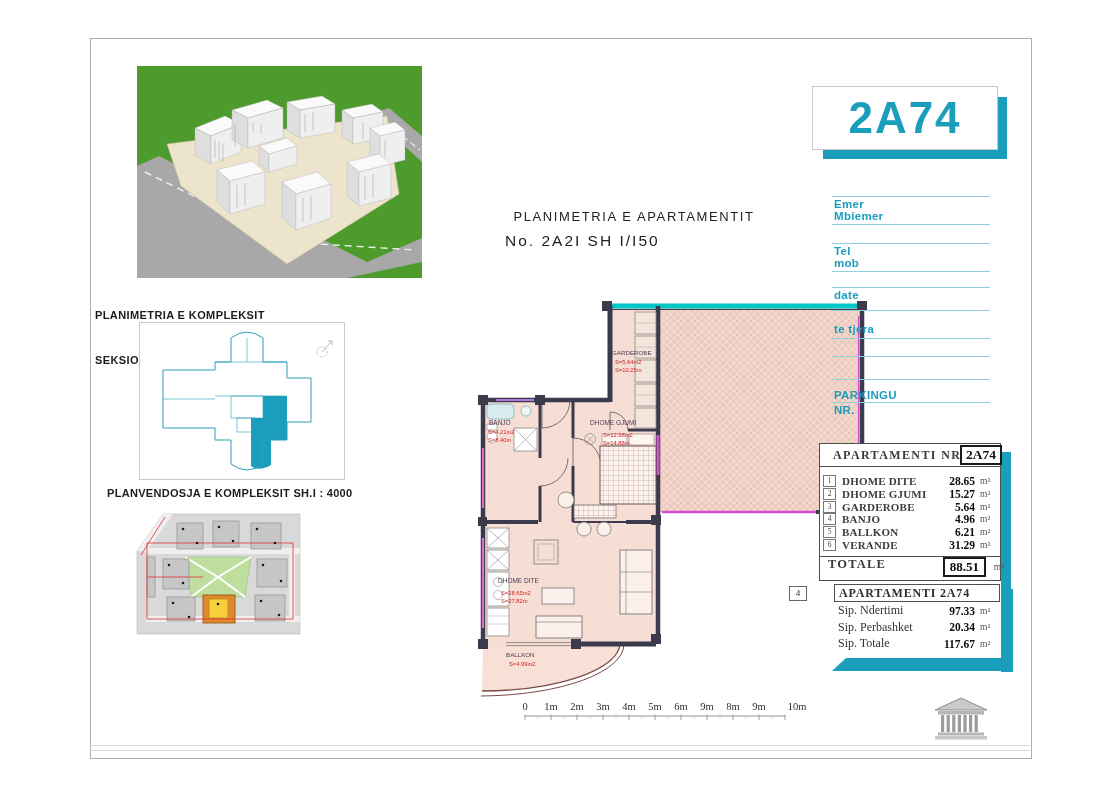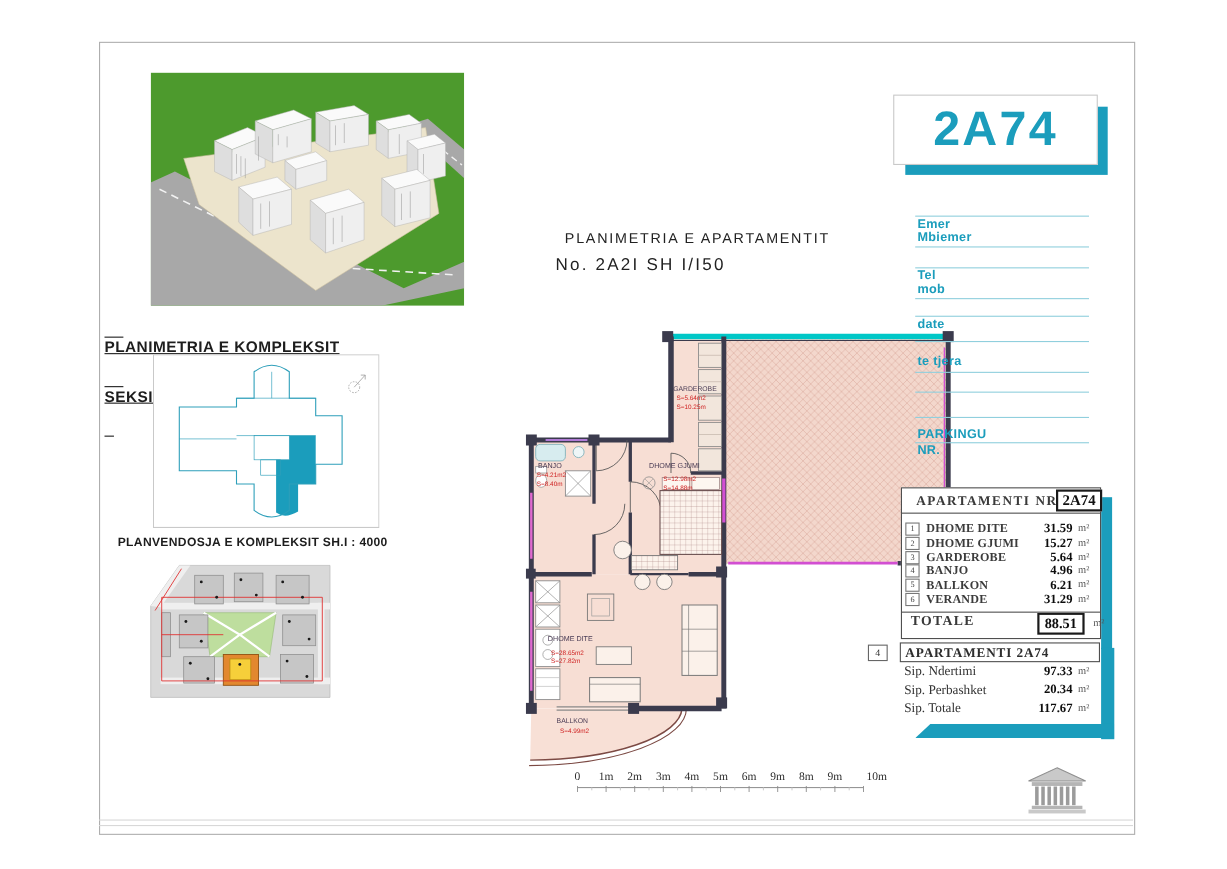--- a/index.html
+++ b/index.html
@@ -3,22 +3,22 @@
 <meta charset="utf-8">
 <style>
   html,body{margin:0;padding:0;background:#fff;}
   .page{position:relative;width:1115px;height:790px;background:#fff;overflow:hidden;
         font-family:"Liberation Sans",sans-serif;}
   .abs{position:absolute;}
   .frame{left:90px;top:38px;width:940px;height:719px;border:1px solid #aeaeae;}
   .footline{left:90px;height:0;border-top:1px solid #d8d8d8;width:940px;}
 
   
-  .lp-title{left:95px;top:278px;font-weight:700;font-size:14px;color:#1d1d1d;
-            letter-spacing:.4px;line-height:15px;white-space:pre;text-decoration:underline;}
+  .lp-title{left:95px;top:278px;font-weight:700;font-size:11px;color:#1d1d1d;
+            letter-spacing:.4px;line-height:15px;white-space:pre;}
   .site-title{left:107px;top:487px;font-weight:700;font-size:11px;color:#1d1d1d;letter-spacing:.3px;white-space:pre;}
 
   
   .main-title{left:495px;top:161px;width:280px;text-align:center;font-weight:700;
               font-size:17px;color:#111;}
   .main-title span{display:inline-block;border-bottom:1.6px solid #333;box-shadow:0 2.5px 0 -1px #c6c6c6;padding-bottom:1px;letter-spacing:.4px;}
   .sub1{left:488px;top:209px;width:292px;text-align:center;font-size:13px;color:#222;letter-spacing:1.6px;white-space:pre;}
   .sub2{left:505px;top:232px;font-size:15.5px;color:#222;letter-spacing:2px;white-space:pre;}
 
   
@@ -50,21 +50,21 @@
   .t-label{flex:1;font-family:"Liberation Serif",serif;font-weight:700;font-size:12.5px;letter-spacing:1.2px;color:#3a3a3a;}
   .t-box{border:2px solid #1a1a1a;background:#fff;padding:0 5px;margin-right:14px;
          font-family:"Liberation Serif",serif;font-weight:700;font-size:13px;color:#0d0d0d;}
   .t-unit{position:absolute;right:-4px;top:5px;font-family:"Liberation Serif",serif;font-size:9.5px;color:#555;}
 
   
   .stable{left:818px;top:584px;width:182px;height:70px;}
   .st-shadow-r{position:absolute;right:-13px;top:5px;width:12px;height:calc(100% + 13px);background:#1b9dbc;}
   .st-shadow-b{position:absolute;left:14px;right:-13px;bottom:-17px;height:13px;background:#1b9dbc;
                clip-path:polygon(14px 0,100% 0,100% 100%,0 100%);}
-  .st-box{position:relative;background:#fff;height:100%;}
+  .st-box{position:relative;background:#fff;height:100%;margin-left:16px;}
   .st-title{border:1px solid #4f4f4f;height:16px;line-height:16px;padding-left:4px;
             font-family:"Liberation Serif",serif;font-weight:700;font-size:12px;letter-spacing:.8px;color:#2e2e2e;}
   .st-row{display:flex;align-items:center;height:15.5px;padding-left:4px;margin-top:1px;}
   .st-name{flex:1;font-family:"Liberation Serif",serif;font-size:12px;color:#333;}
   .st-idx{position:absolute;left:-29px;top:2px;width:16px;height:13px;border:1px solid #666;
           font-family:"Liberation Serif",serif;font-size:9px;line-height:13px;text-align:center;color:#333;background:#fff;}
 
   
   .scale{left:512px;top:701px;width:300px;height:24px;}
   .s-lab{position:absolute;top:0;width:26px;text-align:center;
@@ -391,21 +391,21 @@
     <div class="at-shadow"></div>
     <div class="at-box">
       <div class="at-header">
         <span class="at-title">APARTAMENTI NR.</span>
         <span class="at-unitbox">2A74</span>
       </div>
       <div class="at-rows">
         <div class="at-row">
           <span class="rownum">1</span>
           <span class="rname">DHOME DITE</span>
-          <span class="rval">31.59</span>
+          <span class="rval">28.65</span>
           <span class="runit">m²</span>
         </div>
         <div class="at-row">
           <span class="rownum">2</span>
           <span class="rname">DHOME GJUMI</span>
           <span class="rval">15.27</span>
           <span class="runit">m²</span>
         </div>
         <div class="at-row">
           <span class="rownum">3</span>

